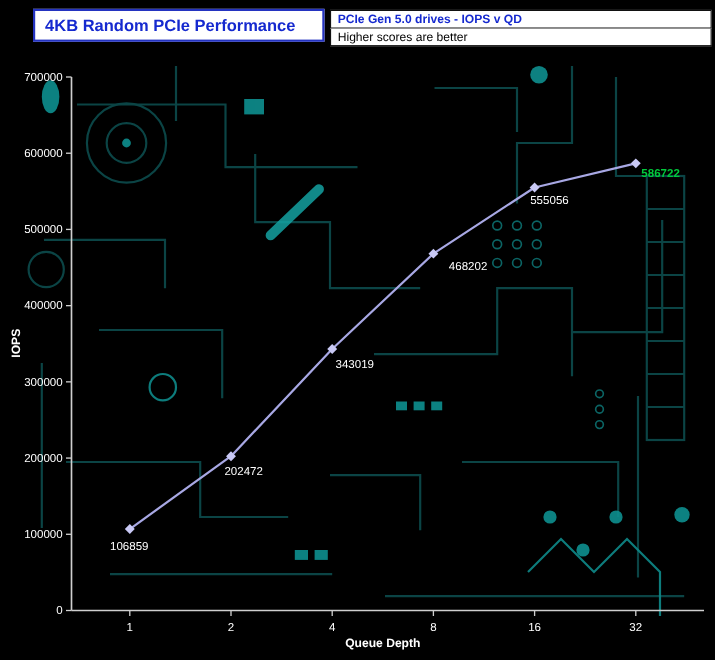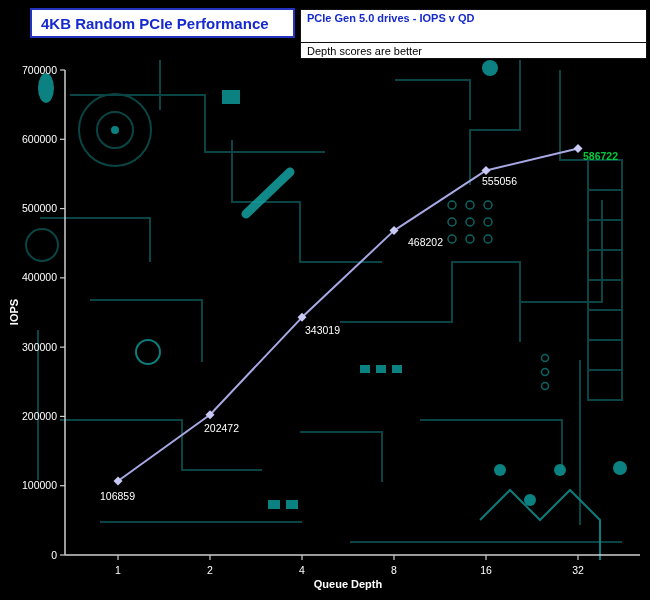--- a/index.html
+++ b/index.html
@@ -11,21 +11,21 @@
   .chart-svg{position:absolute;left:0;top:0;width:650px;height:600px;}
   .header-title{
     position:absolute;left:30px;top:8px;width:265px;height:30px;
     background:#ffffff;border:2px solid #2433c0;box-sizing:border-box;
     color:#1529cf;font-weight:bold;font-size:15px;
     display:flex;align-items:center;padding-left:9px;
   }
   .header-right{position:absolute;left:300px;top:9px;width:347px;box-sizing:border-box;}
   .header-sub{
     background:#ffffff;border:1px solid #111;box-sizing:border-box;
-    color:#1529cf;font-weight:bold;font-size:11px;line-height:15px;height:34px;
+    color:#1529cf;font-weight:bold;font-size:11px;line-height:15px;height:17px;
     padding:1px 6px 0 6px;
   }
   .header-note{
     background:#ffffff;border:1px solid #111;border-top:none;box-sizing:border-box;
     color:#000;font-size:11px;line-height:14px;height:16px;
     padding:1px 6px 0 6px;
   }
 </style>
 </head>
 <body>
@@ -89,21 +89,21 @@
       <circle cx="545" cy="358" r="3.5"></circle>
         <circle cx="545" cy="372" r="3.5"></circle>
         <circle cx="545" cy="386" r="3.5"></circle>
     </g>
     <line x1="246" y1="214" x2="290" y2="172" stroke="#14a2a2" stroke-width="9" stroke-linecap="round" opacity="0.85"></line>
   </svg>
 
   <div class="header-title">4KB Random PCIe Performance</div>
   <div class="header-right">
     <div class="header-sub">PCIe Gen 5.0 drives - IOPS v QD</div>
-    <div class="header-note">Depth scores are better</div>
+    <div class="header-note">Higher scores are better</div>
   </div>
 
   <svg id="chart" class="chart-svg" viewBox="0 0 650 600">
       <line x1="65" y1="70" x2="65" y2="555" stroke="#cfcfcf" stroke-width="1.5"></line>
       <line x1="65" y1="555" x2="640" y2="555" stroke="#cfcfcf" stroke-width="1.5"></line>
       <line x1="60" y1="555" x2="65" y2="555" stroke="#cfcfcf" stroke-width="1.2"></line>
       <text x="57" y="558.5" fill="#ffffff" font-size="10.5" text-anchor="end" font-family="Liberation Sans, sans-serif">0</text>
       <line x1="60" y1="485.7142857142857" x2="65" y2="485.7142857142857" stroke="#cfcfcf" stroke-width="1.2"></line>
       <text x="57" y="489.2142857142857" fill="#ffffff" font-size="10.5" text-anchor="end" font-family="Liberation Sans, sans-serif">100000</text>
       <line x1="60" y1="416.42857142857144" x2="65" y2="416.42857142857144" stroke="#cfcfcf" stroke-width="1.2"></line>

